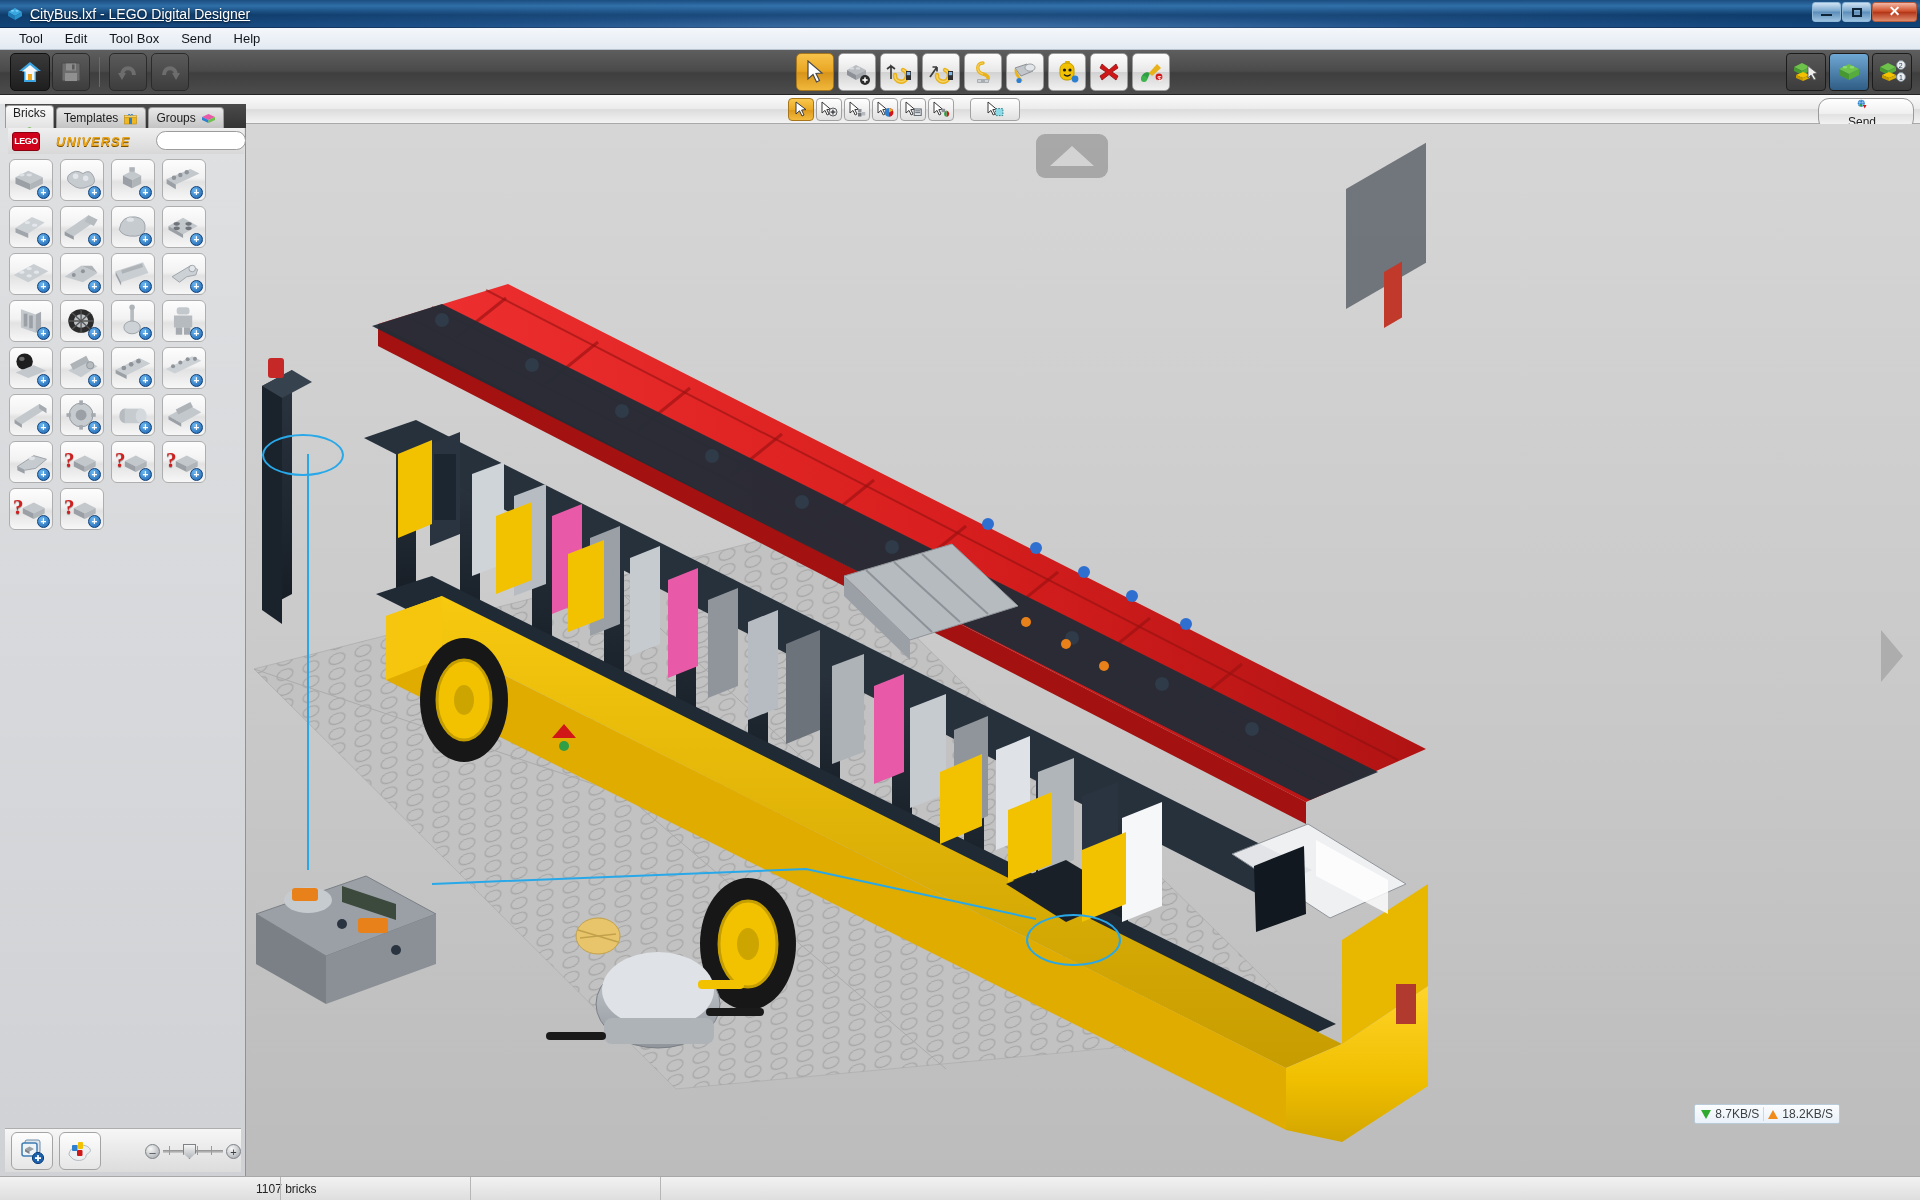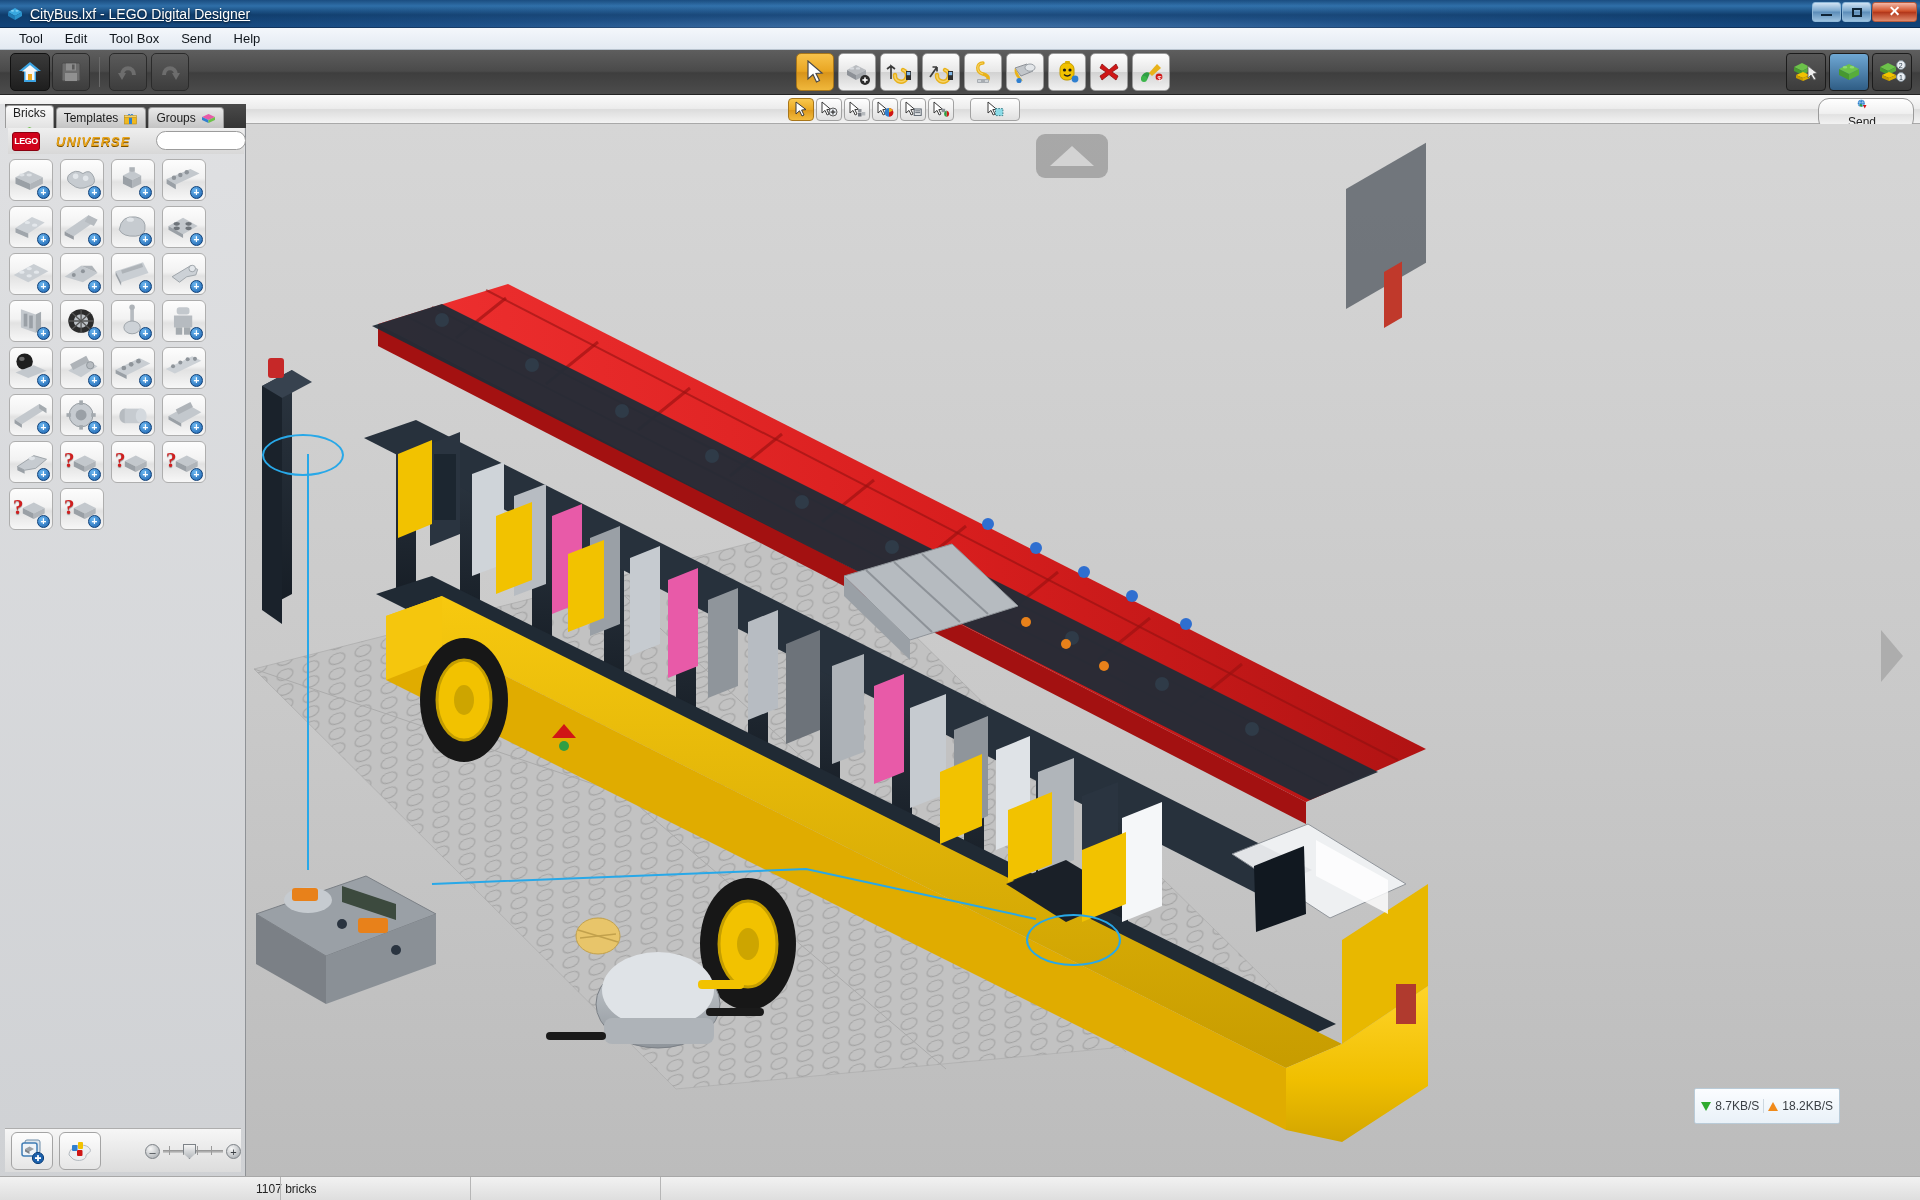--- a/index.html
+++ b/index.html
@@ -166,21 +166,21 @@
   
   .annot{position:absolute;left:19px;top:722px;width:164px;height:62px;
     border:2px solid #28a8e8;border-radius:7px;background:rgba(255,255,255,.02);
     padding:5px 7px;line-height:1.45;font-size:16px;color:#101010;}
   .annot div{white-space:nowrap;}
   .ell1{position:absolute;left:16px;top:310px;width:82px;height:42px;
     border:2px solid #28a8e8;border-radius:50%;}
   .ell2{position:absolute;left:780px;top:790px;width:95px;height:52px;
     border:2px solid #28a8e8;border-radius:50%;}
 
-  .netbar{position:absolute;right:80px;bottom:52px;height:36px;display:flex;align-items:center;
+  .netbar{position:absolute;right:80px;bottom:52px;height:20px;display:flex;align-items:center;
     background:linear-gradient(to bottom,#fbfdff,#e9f1f8);border:1px solid #b9cbd8;border-radius:2px;
     padding:0 6px;gap:4px;font-size:12px;color:#3b4045;}
   .netbar .sep{width:1px;height:14px;background:#cdd8e1;}
   .arrow-dn{width:0;height:0;border-left:5px solid transparent;border-right:5px solid transparent;border-top:9px solid #2faa2f;}
   .arrow-up{width:0;height:0;border-left:5px solid transparent;border-right:5px solid transparent;border-bottom:9px solid #f08a1a;}
 
   
   .statusbar{position:absolute;left:0;bottom:0;width:1920px;height:24px;
     background:linear-gradient(to bottom,#f2f2f2,#dedede);border-top:1px solid #a8a8a8;
     display:flex;align-items:center;}

